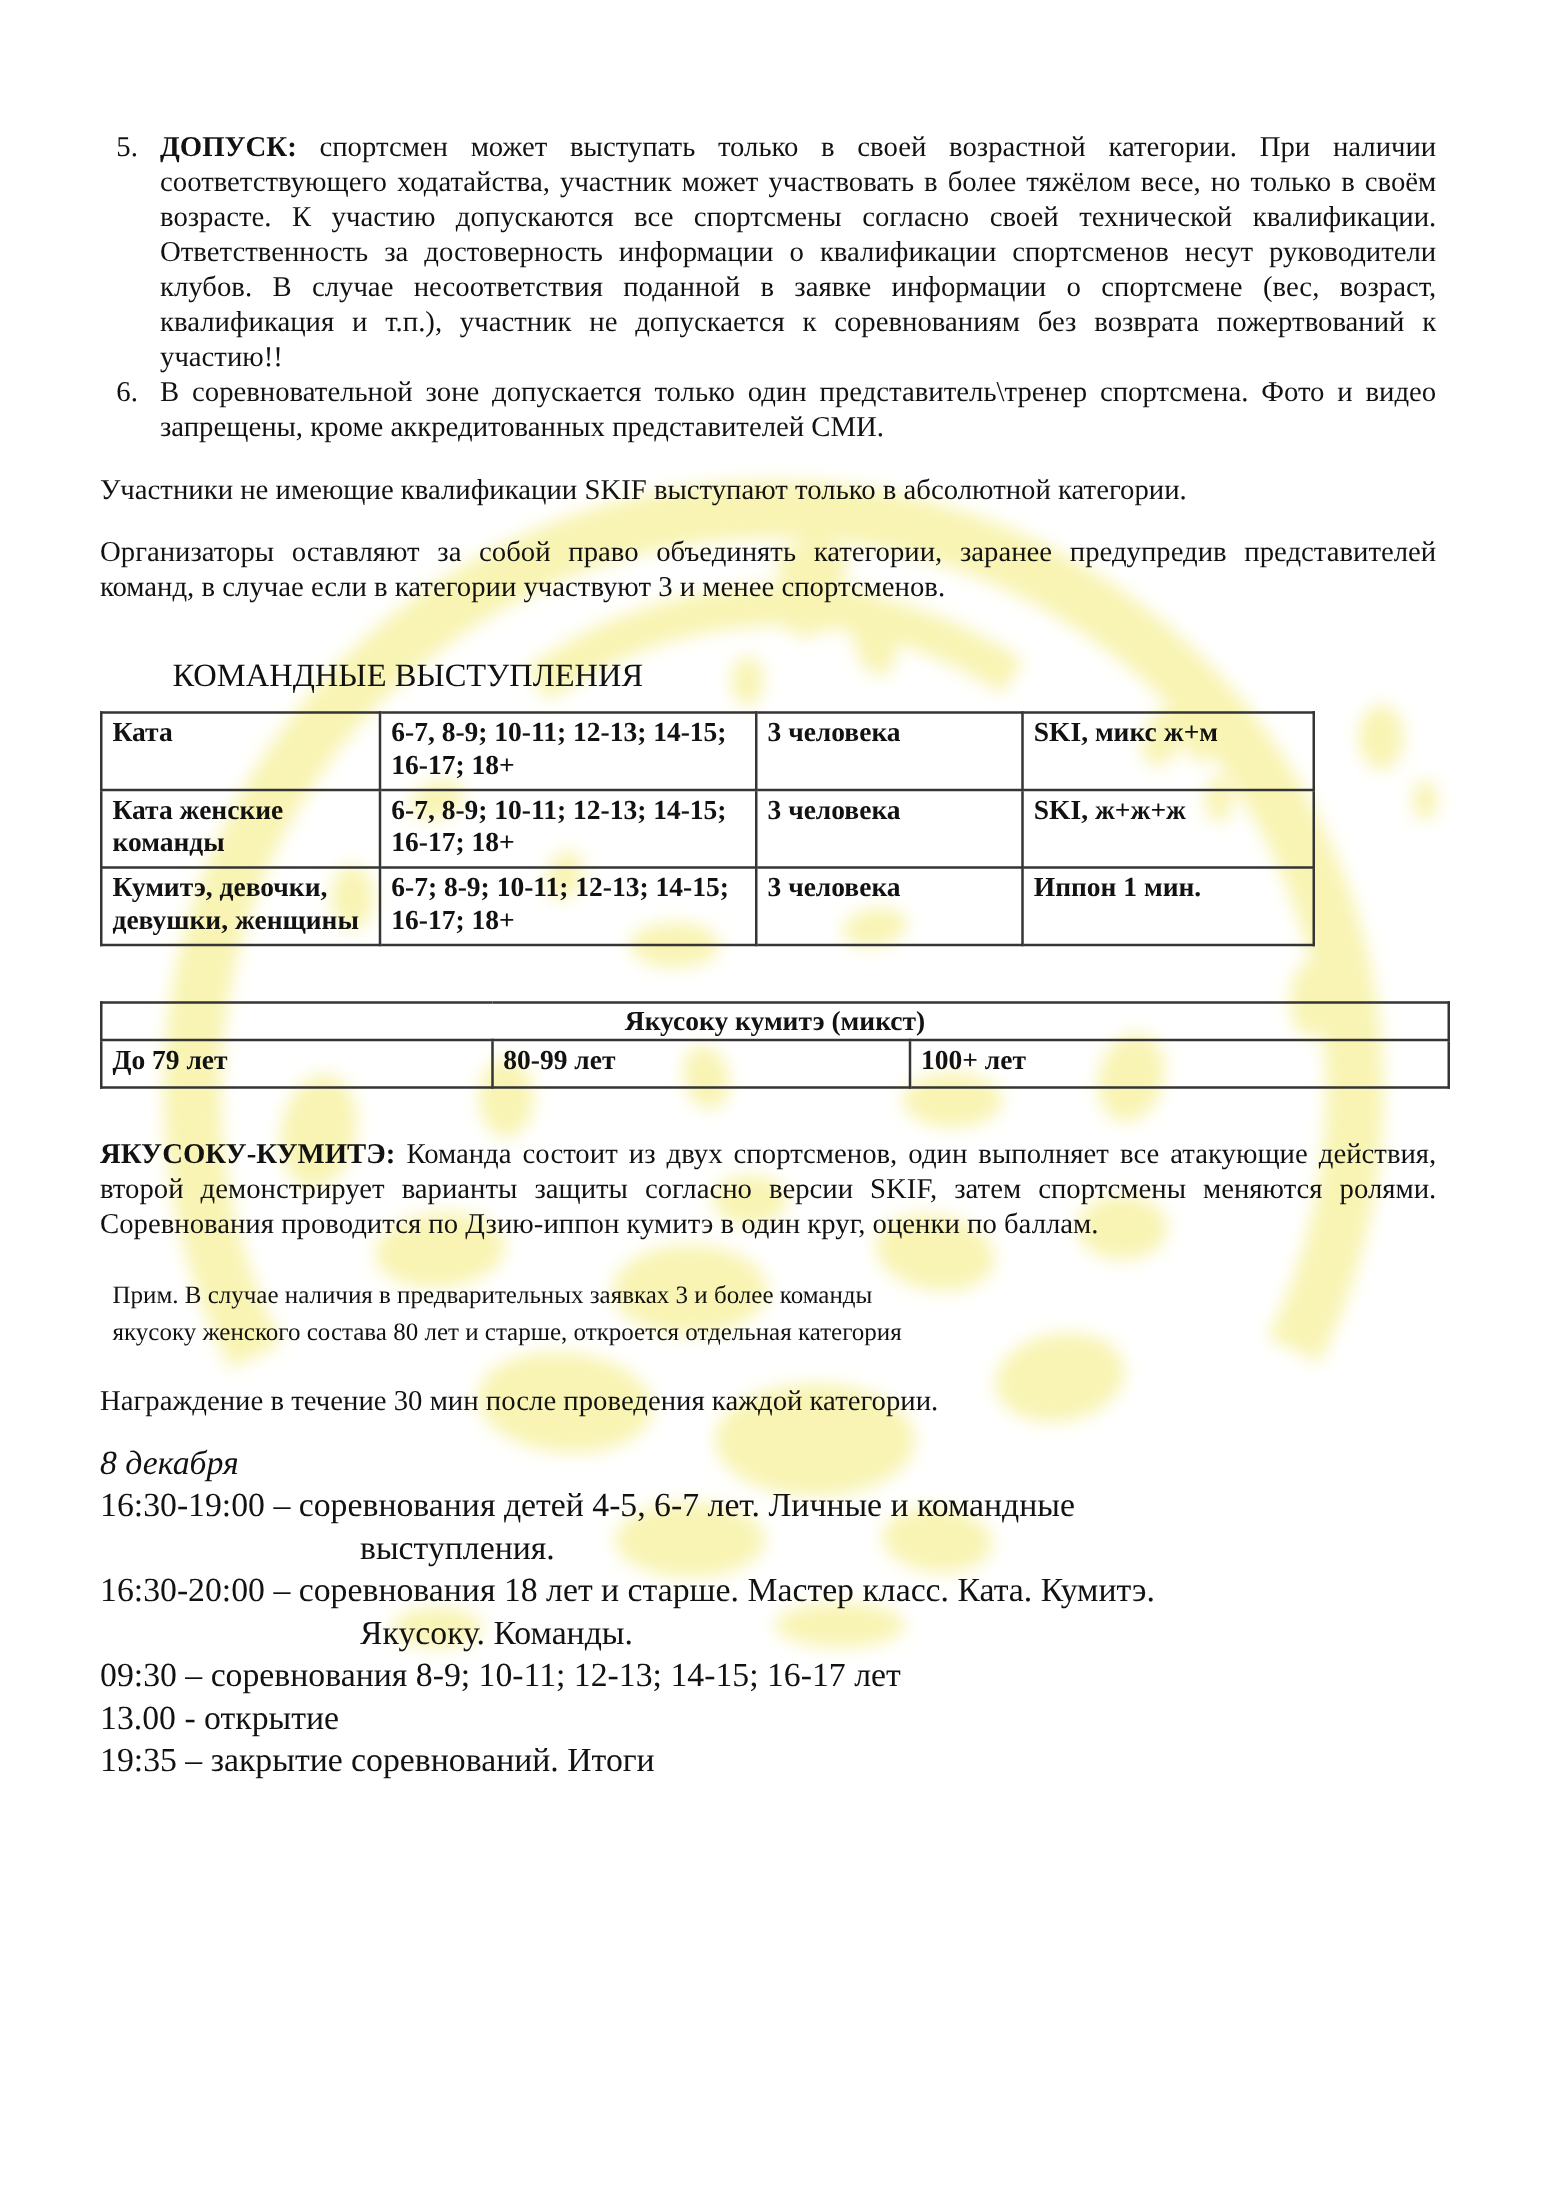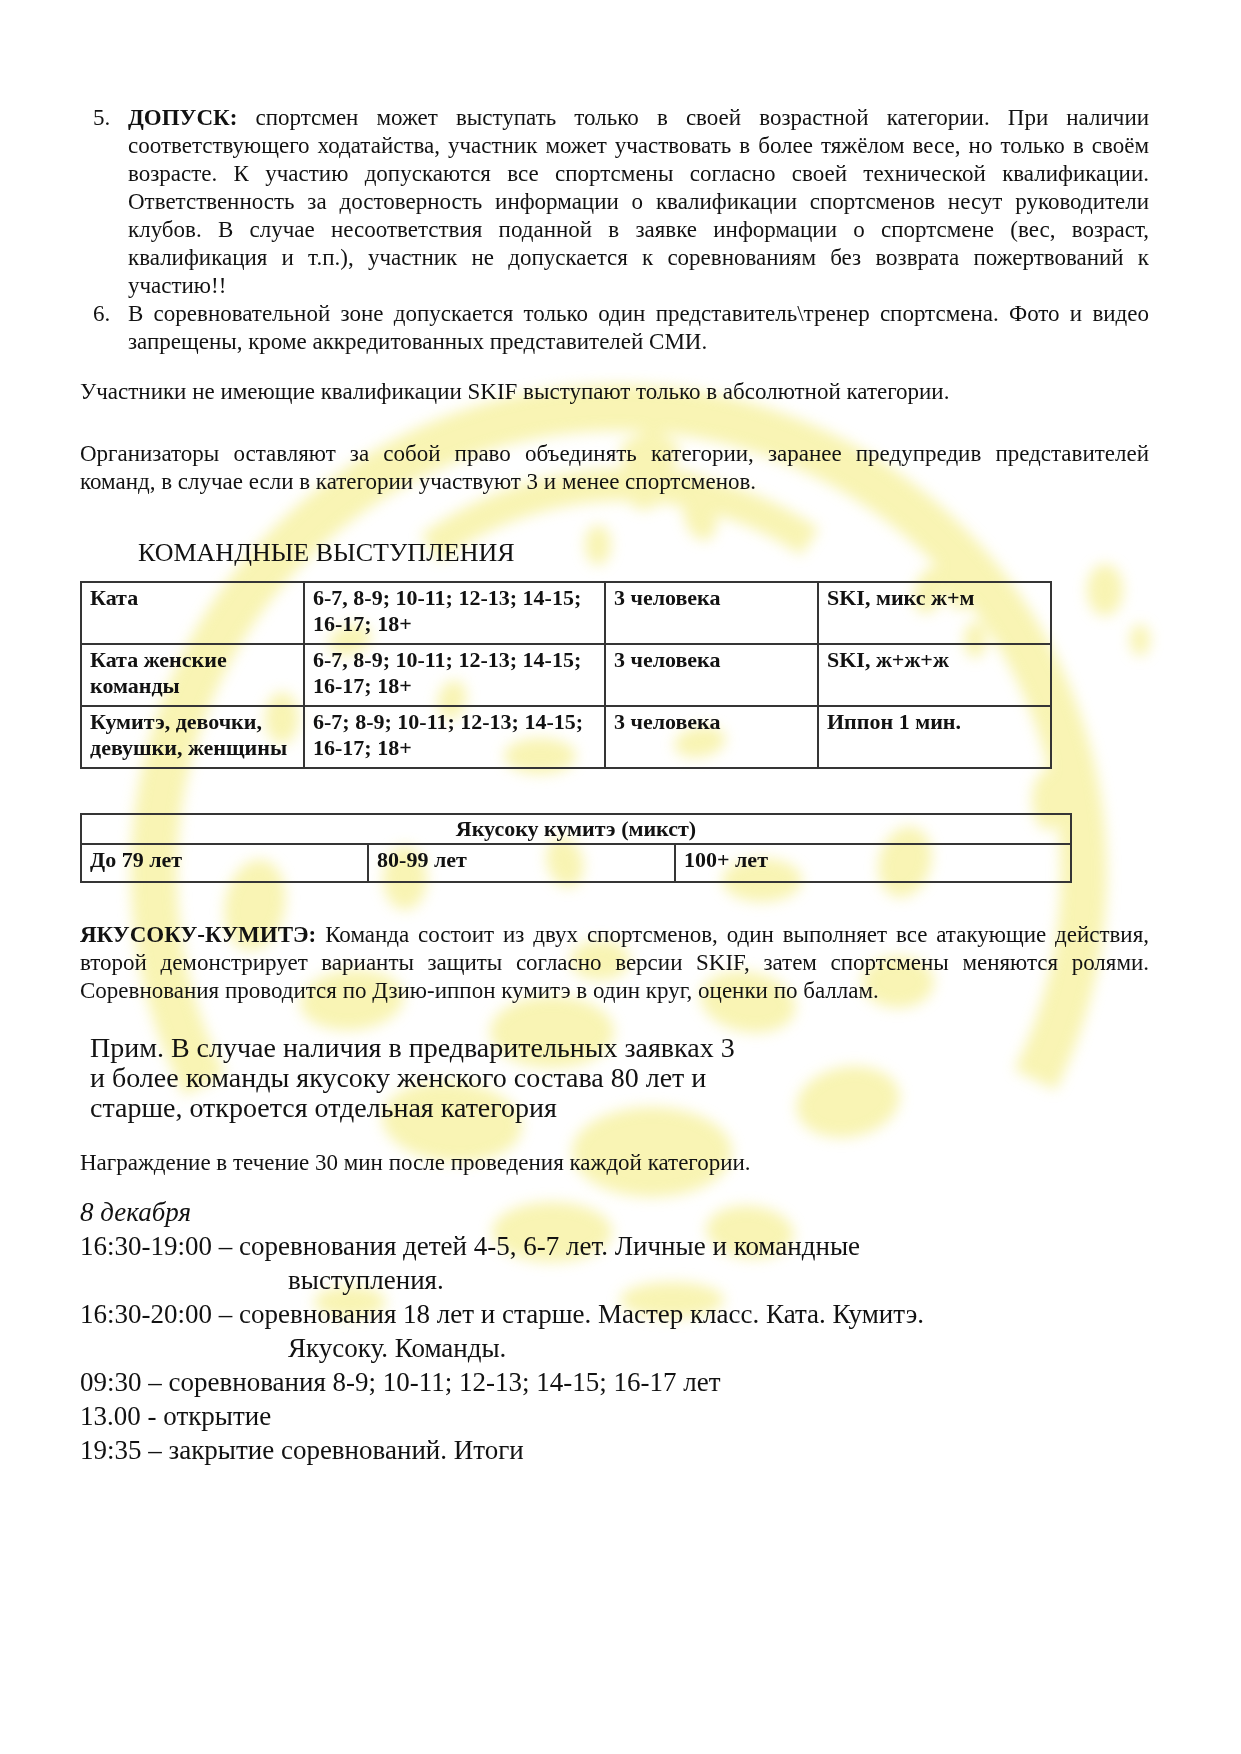--- a/index.html
+++ b/index.html
@@ -11,39 +11,39 @@
   .wm { position:absolute; left:0; top:0; width:1241px; height:1754px; z-index:0; }
   .content {
     position:absolute; inset:0; z-index:1; box-sizing:border-box;
     padding:104px 92px 0 80px;
     font-size:23px; line-height:28px; text-align:justify;
   }
   .b { font-weight:bold; }
   .li { position:relative; padding-left:48px; }
   .li .num { position:absolute; left:13px; top:0; }
   .para-qual { margin-top:22px; }
-  .para-merge { margin-top:34px; }
+  .para-merge { margin-top:22px; }
   .team-heading { margin:42px 0 0 58px; font-size:26px; line-height:30px; font-weight:normal; text-align:left; }
   table { border-collapse:collapse; table-layout:fixed; }
   .team { width:970px; margin-top:13px; }
   .team td {
     border:2px solid #353535; font-size:22px; line-height:26px;
     padding:2px 8px 6px 8px; vertical-align:top; text-align:left;font-weight:bold;
   }
-  .yaku { width:992px; margin-top:44px; }
+  .yaku { width:1080px; margin-top:44px; }
   .yaku th {
     border:2px solid #353535; font-size:22px; line-height:26px;
     padding:1px 8px; font-weight:bold; text-align:center;
   }
   .yaku td {
     border:2px solid #353535; font-size:22px; line-height:26px;
     padding:2px 8px 8px 8px; font-weight:bold; vertical-align:top; text-align:left;
   }
   .yaku-para { margin-top:38px; }
-  .note { margin:28px 0 0 10px; font-size:28px; line-height:30px; max-width:660px; text-align:left; }
+  .note { margin:28px 0 0 10px; font-size:20px; line-height:30px; max-width:660px; text-align:left; }
   .awards { margin-top:26px; text-align:left; }
   .schedule { margin-top:18px; font-size:27px; line-height:34px; text-align:left; }
   .sch-date { font-style:italic; }
   .sch-cont { padding-left:208px; }
 </style>
 </head>
 <body>
 
 <div class="page">
 

